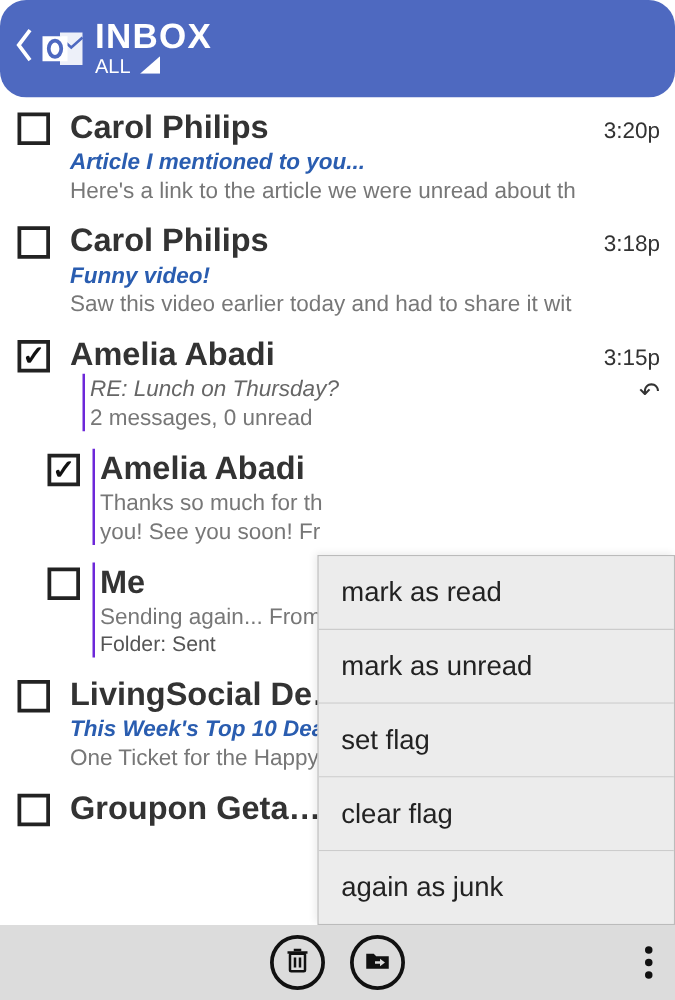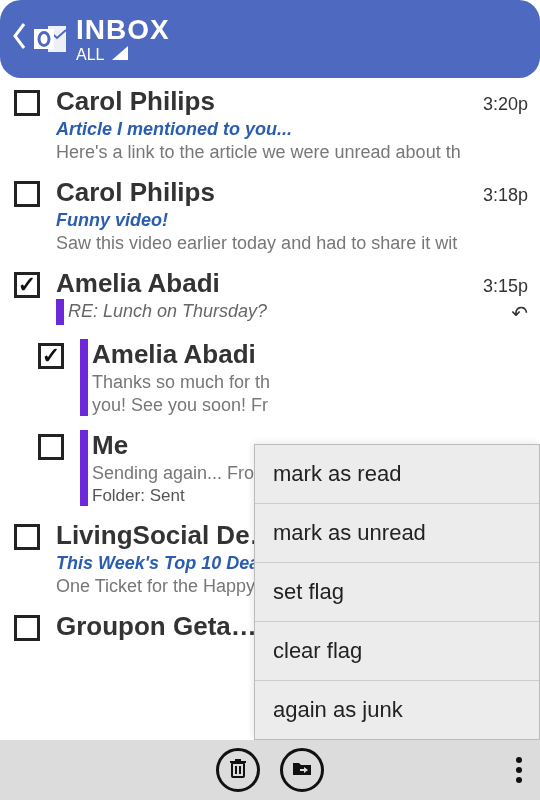--- a/index.html
+++ b/index.html
@@ -104,21 +104,22 @@
   }
   .reply-icon {
     font-size: 20px;
     color: #333;
     text-align: right;
     margin-top: 2px;
   }
 
   
   .thread-bar {
-    border-left: 8px solid #6d28d9;
+    border-left: 2px solid #6d28d9;
+    margin-left: 10px;
     padding-left: 4px;
   }
   .thread-child {
     padding-left: 38px;
   }
   .thread-child .chk { margin-left: 0; }
 
   
   .context-menu {
     position: absolute;
@@ -229,20 +230,21 @@
   <div class="msg">
     <div class="chk checked"></div>
     <div class="msg-body">
       <div class="msg-top">
         <div class="sender">Amelia Abadi</div>
         <div class="time">3:15p</div>
       </div>
       <div style="display:flex;justify-content:space-between;">
         <div class="thread-bar" style="flex:1;">
           <div class="subject read">RE: Lunch on Thursday?</div>
+          <div class="preview">2 messages, 0 unread</div>
         </div>
         <div class="reply-icon">↶</div>
       </div>
     </div>
   </div>
 
   <div class="msg thread-child">
     <div class="chk checked"></div>
     <div class="msg-body thread-bar">
       <div class="msg-top">

